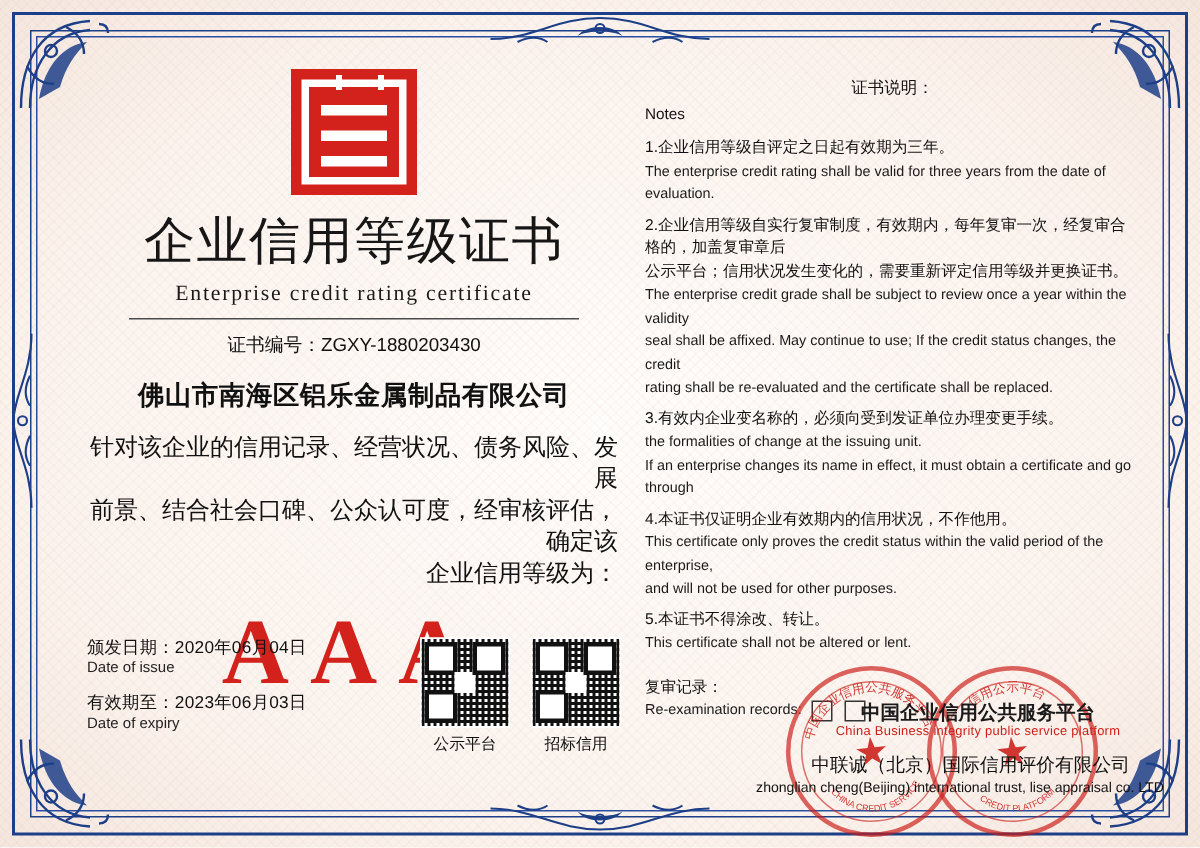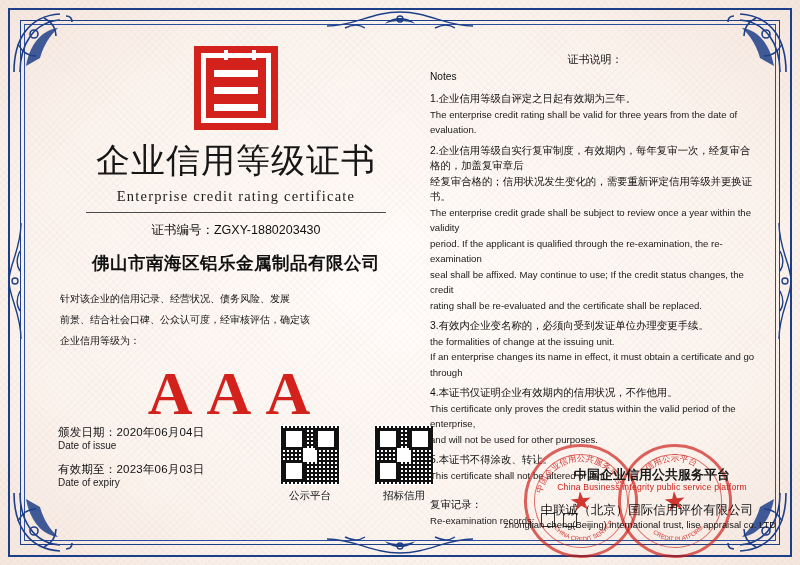--- a/index.html
+++ b/index.html
@@ -78,43 +78,43 @@
   .rule{
     width:300px;height:1px;background:#4a4a4a;margin:7px auto 0;
   }
   .cert-no{
     margin-top:9px;font-size:12.5px;color:#111;
   }
   .company{
     margin-top:12px;font-size:17.5px;font-weight:bold;color:#111;letter-spacing:.5px;
   }
   .desc{
-    margin-top:13px;font-size:10px;line-height:21px;color:#111;
-    text-align:left;padding:0 4px;
+    margin-top:13px;font-size:16px;line-height:21px;color:#111;
+    text-align:right;padding:0 4px;
   }
   .desc p{margin:0;}
   .grade{
     margin-top:10px;
     font-size:62px;font-weight:bold;color:#d3221c;
     letter-spacing:14px;
     font-family:"Liberation Serif", serif;
     line-height:1.05;
   }
 
   
   .dates{
     position:absolute;left:28px;bottom:36px;width:210px;font-size:11px;color:#111;line-height:14px;
   }
   .dates .row{margin-bottom:9px;}
   .dates .cn{font-size:11.5px;}
   .dates .en{font-size:10px;color:#222;}
   .dates .val{letter-spacing:.2px;}
 
   .qr-area{
-    position:absolute;left:218px;bottom:32px;width:180px;display:flex;gap:34px;padding-left:32px;
+    position:absolute;left:218px;bottom:32px;width:180px;display:flex;gap:14px;padding-left:32px;
   }
   .qr-box{text-align:center;}
   .qr{
     width:58px;height:58px;
     background-color:#fff;
     background-image:
       repeating-linear-gradient(0deg,#111 0 2px, transparent 2px 4px),
       repeating-linear-gradient(90deg,#111 0 2px, transparent 2px 4px);
     background-size:4px 4px,4px 4px;
     position:relative;
@@ -328,23 +328,22 @@
       <div class="hd">证书说明：</div>
       <div class="hd-en">Notes</div>
 
       <div class="item">
         <div class="cn">1.企业信用等级自评定之日起有效期为三年。</div>
         <div class="en">The enterprise credit rating shall be valid for three years from the date of evaluation.</div>
       </div>
 
       <div class="item">
         <div class="cn">2.企业信用等级自实行复审制度，有效期内，每年复审一次，经复审合格的，加盖复审章后</div>
-        <div class="cn">经复审合格的；信用状况发生变化的，需要重新评定信用等级并更换证书。</div>
+        <div class="cn">公示平台；信用状况发生变化的，需要重新评定信用等级并更换证书。</div>
         <div class="en">The enterprise credit grade shall be subject to review once a year within the validity</div>
-        <div class="en">period. If the applicant is qualified through the re-examination, the re-examination</div>
         <div class="en">seal shall be affixed. May continue to use; If the credit status changes, the credit</div>
         <div class="en">rating shall be re-evaluated and the certificate shall be replaced.</div>
       </div>
 
       <div class="item">
         <div class="cn">3.有效内企业变名称的，必须向受到发证单位办理变更手续。</div>
         <div class="en">the formalities of change at the issuing unit.</div>
         <div class="en">If an enterprise changes its name in effect, it must obtain a certificate and go through</div>
       </div>
 

